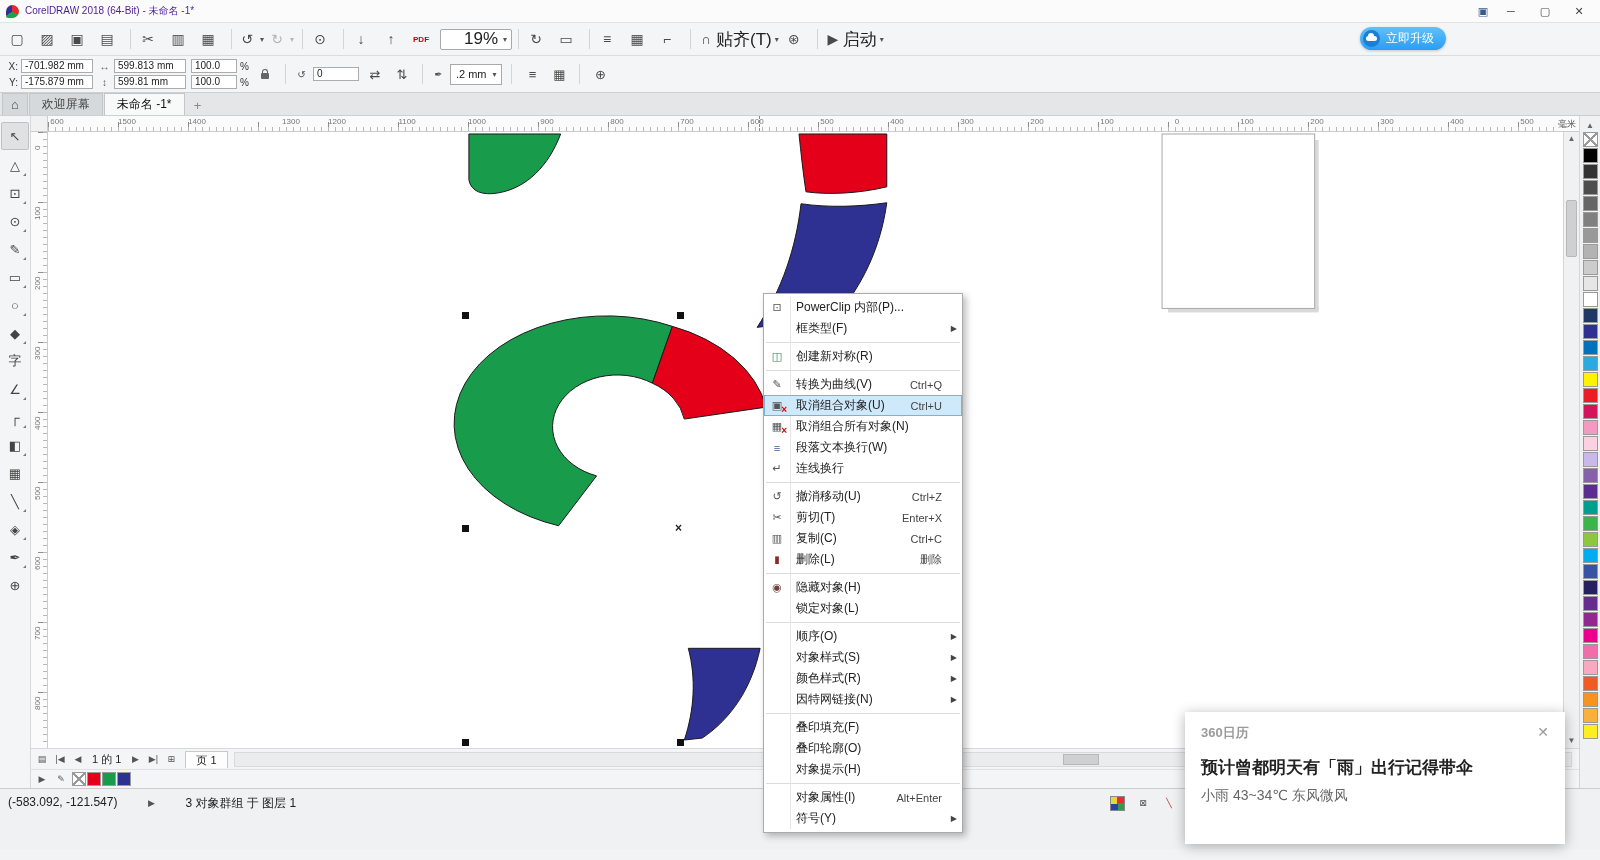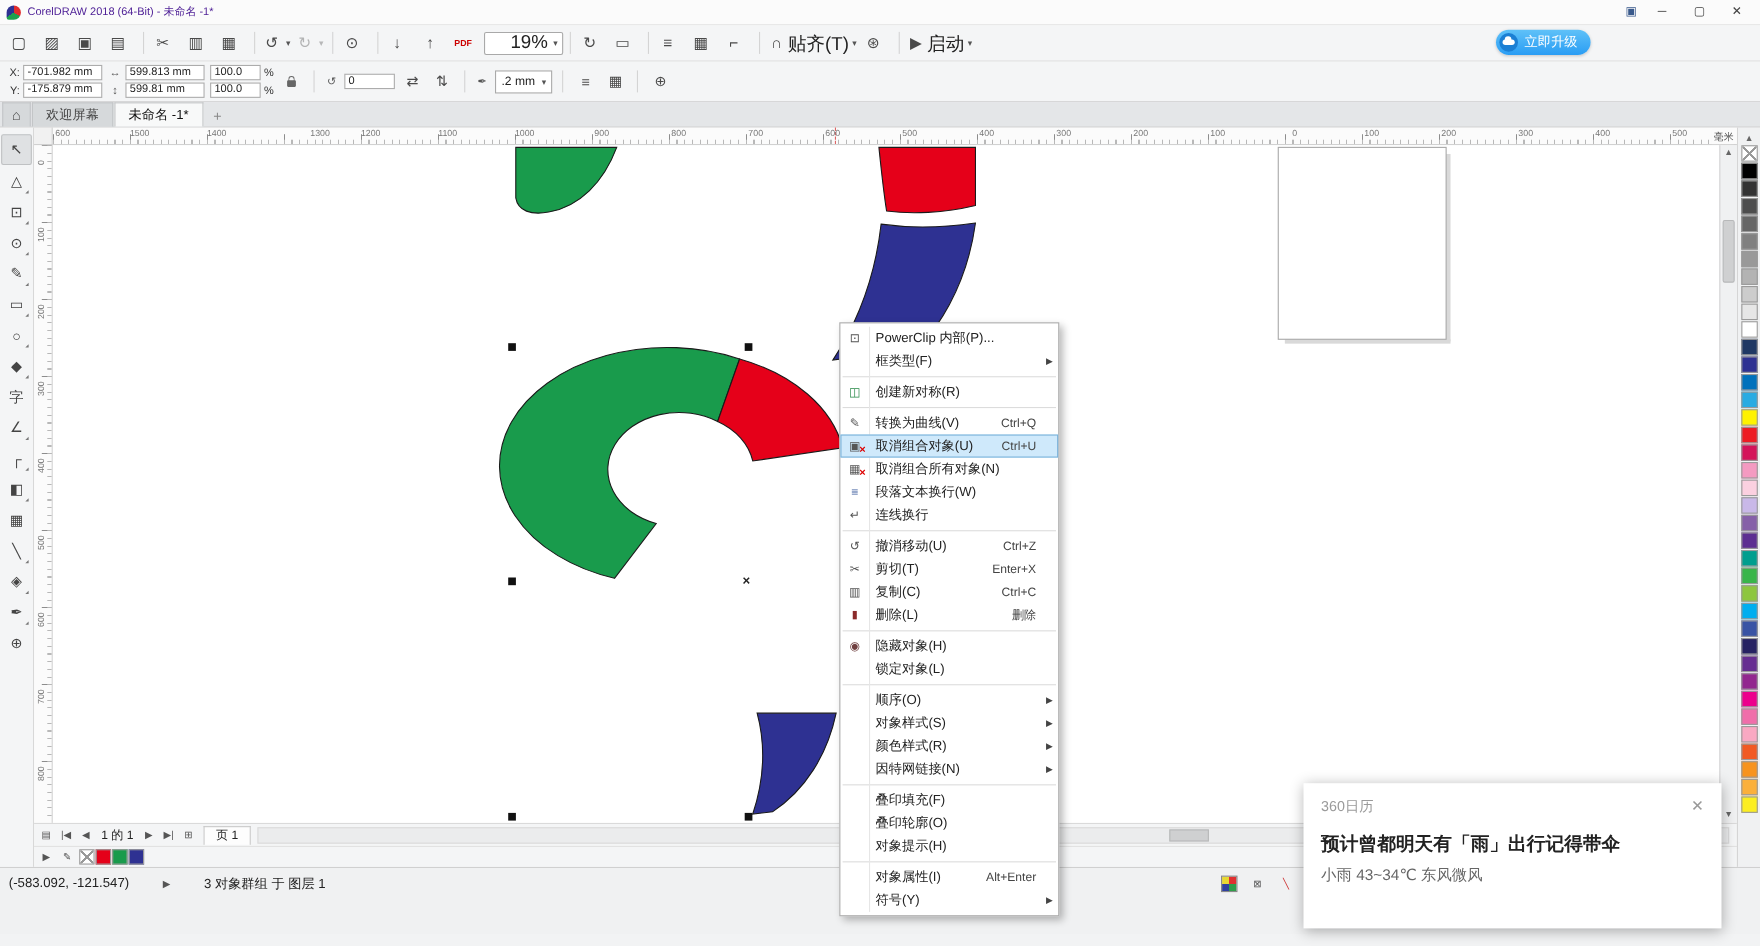--- a/index.html
+++ b/index.html
@@ -94,21 +94,21 @@
   .mi-ic.ic-delete{color:#8b2a2a;font-size:10px;}
   .mi-ic.ic-symmetry{color:#2a8a4a;}
   .mi-ic.ic-hide{color:#704040;}
   .mi-ic.ic-wrap-text{color:#3a5a9c;}
   .mi-label{flex:1;padding-left:9px;font-size:12px;white-space:nowrap;}
   .mi-shortcut{font-size:11px;color:#444;padding-right:6px;}
   .mi-arrow{width:9px;font-size:8px;color:#444;text-align:right;flex:none;}
   .menu-sep{height:1px;background:#dcdcdc;margin:3px 2px;}
   
   .notification{position:absolute;left:1185px;top:712px;width:380px;height:132px;background:#fff;box-shadow:0 2px 12px rgba(0,0,0,.3);z-index:50;padding:12px 16px;box-sizing:border-box;}
-  .notif-head{display:flex;color:#9a9a9a;font-size:13px;}
+  .notif-head{display:flex;color:#9a9a9a;font-size:13px;font-weight:bold;}
   .notif-close{margin-left:auto;color:#999;font-size:14px;}
   .notif-title{margin-top:14px;font-size:17px;font-weight:bold;color:#222;}
   .notif-sub{margin-top:8px;font-size:14px;color:#666;}
   
   .badge{position:absolute;left:1360px;top:27px;height:23px;border-radius:12px;background:linear-gradient(#5fc1f8,#2a9df4);display:flex;align-items:center;gap:6px;padding:0 12px 0 3px;color:#fff;font-size:12px;z-index:30;box-shadow:0 1px 3px rgba(0,0,0,.2);}
   .badge-icon{width:17px;height:17px;border-radius:50%;background:#1b7fd4;display:flex;align-items:center;justify-content:center;}
   .css-cloud{display:inline-block;width:11px;height:5px;background:#fff;border-radius:6px;position:relative;}
   .css-cloud::before{content:"";position:absolute;left:2px;top:-3px;width:6px;height:6px;background:#fff;border-radius:50%;}
 </style>
 </head>

